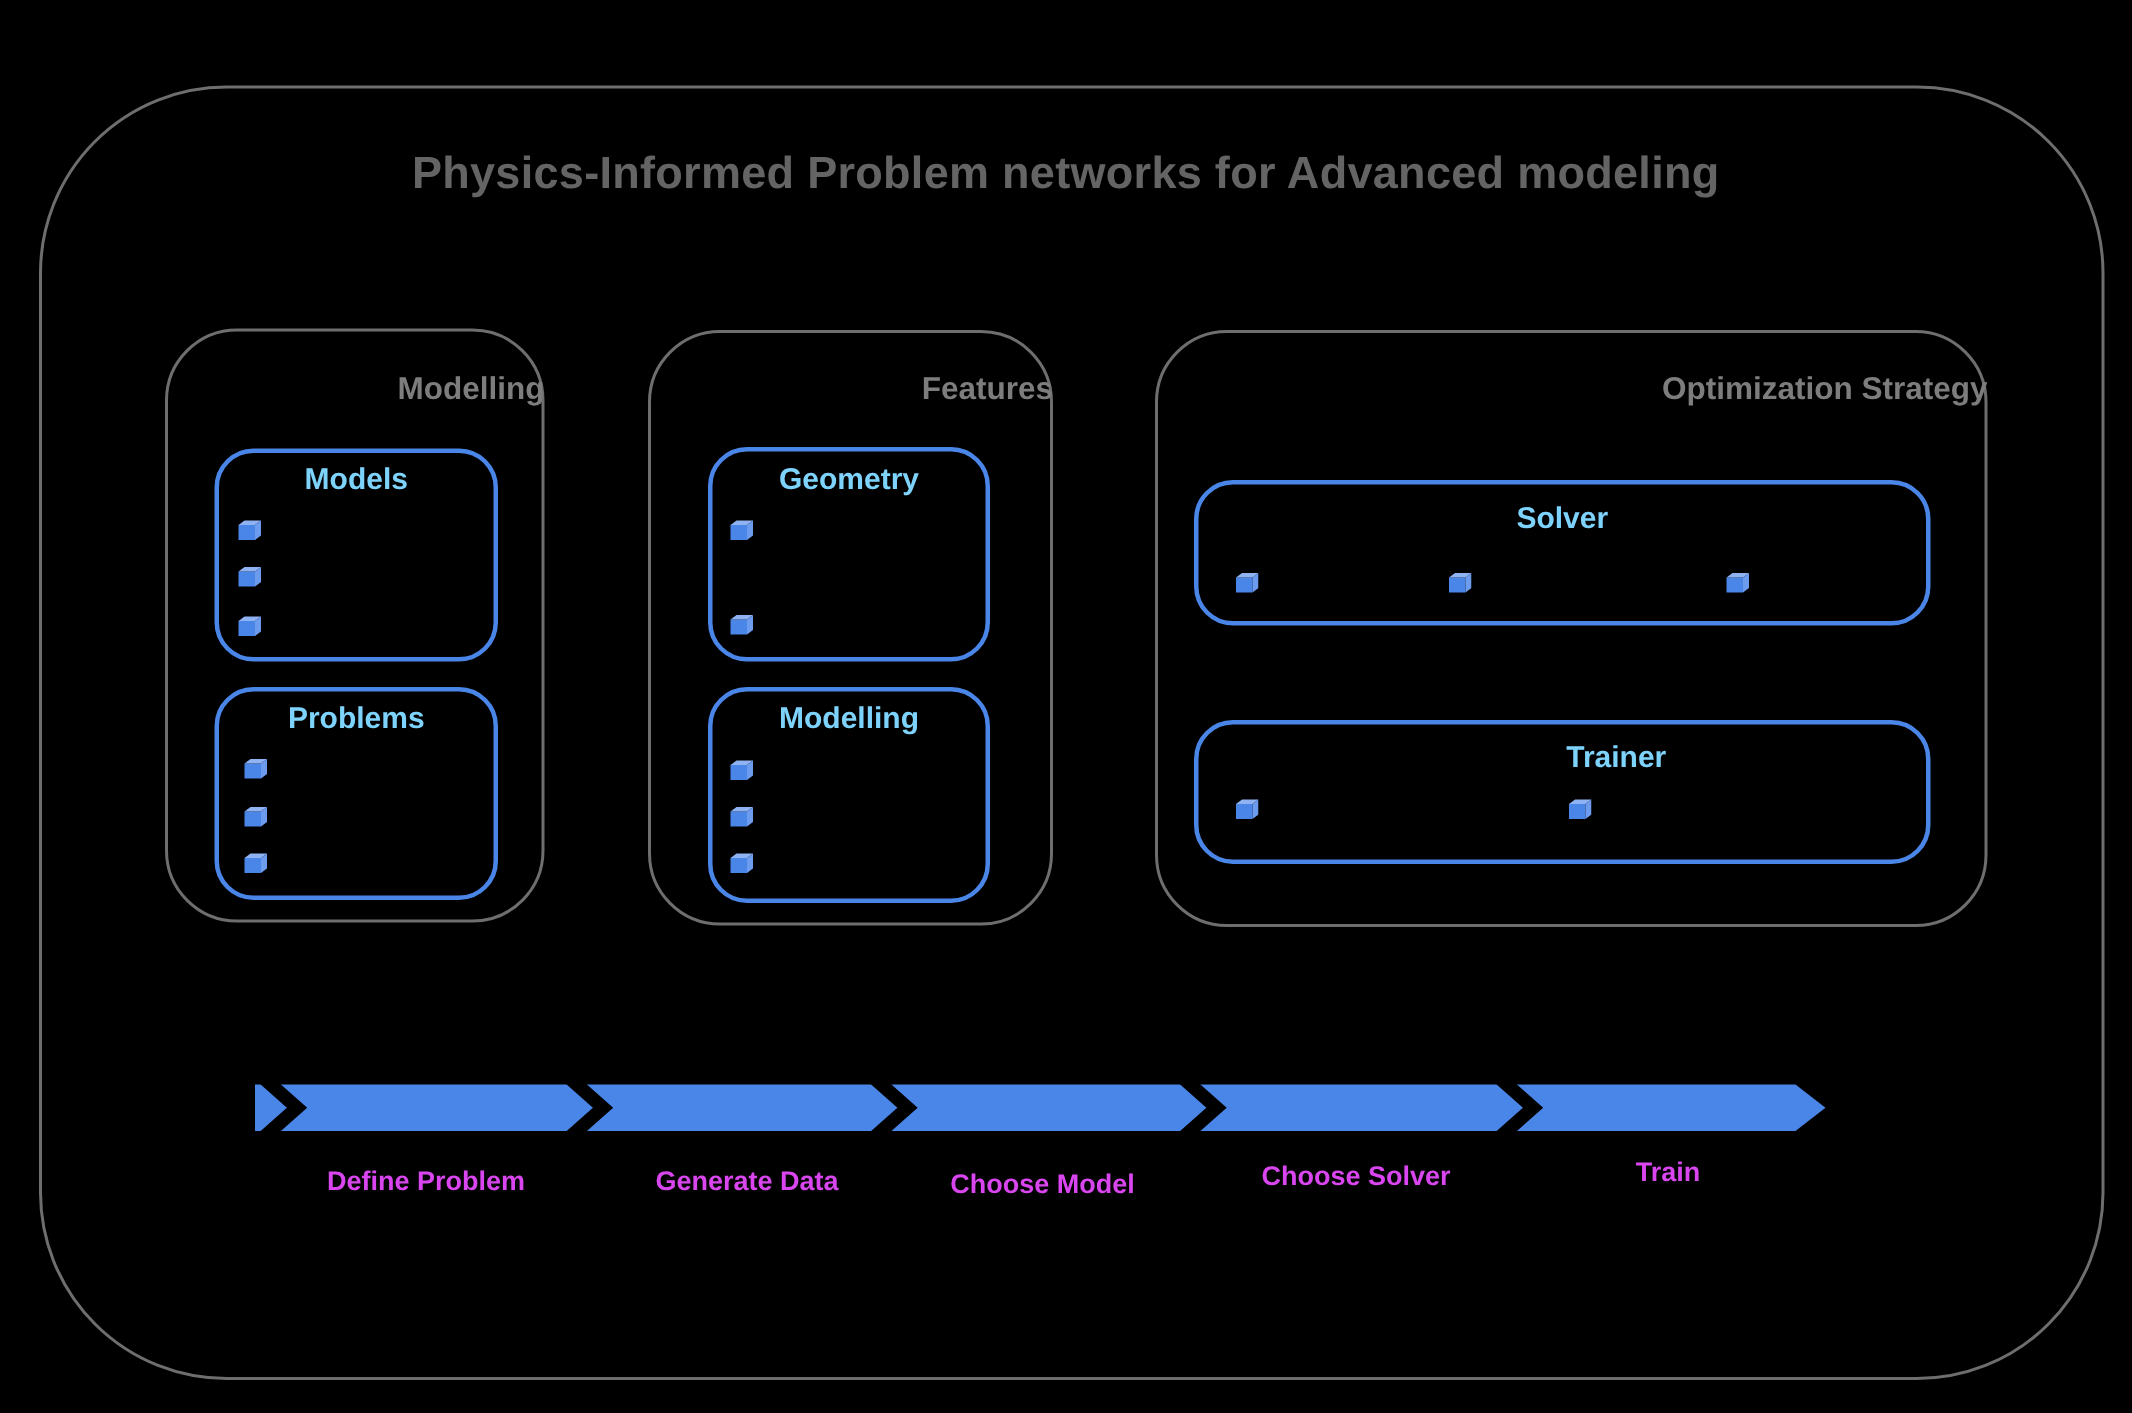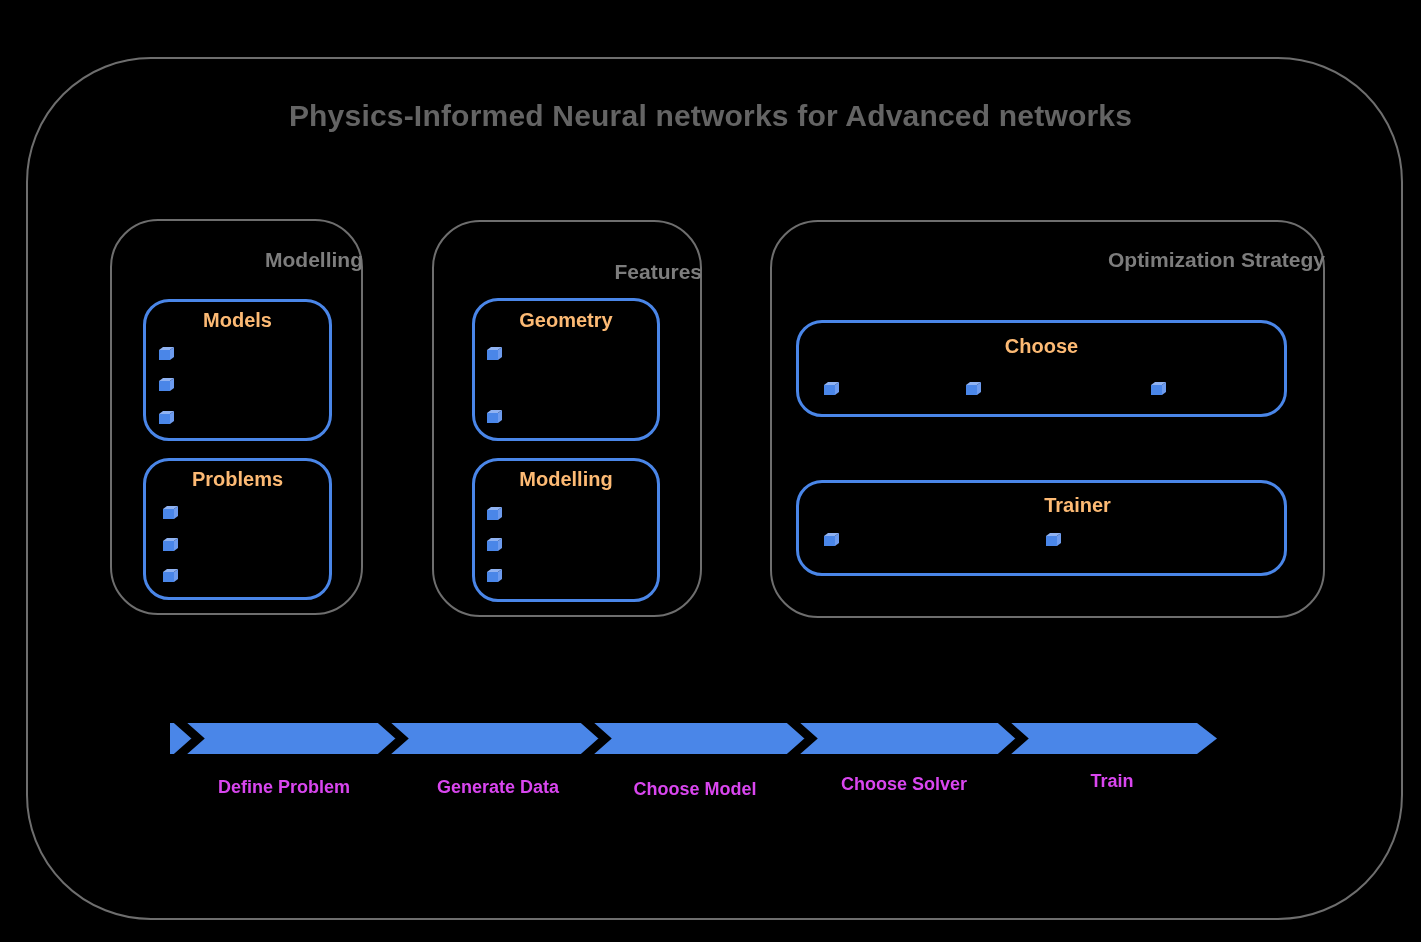--- a/index.html
+++ b/index.html
@@ -15,21 +15,21 @@
   .main-title{
     left:0;top:99px;width:1421px;text-align:center;
     font-size:30px;font-weight:bold;color:#646464;letter-spacing:.2px;
   }
   .group{border:2px solid #6e6e6e;border-radius:48px;}
   .group-title{
     font-size:21px;font-weight:bold;color:#7d7d7d;text-align:right;
   }
   .bluebox{border:3px solid #4a86e8;border-radius:26px;}
   .bluebox-title{
-    font-size:20px;font-weight:bold;color:#fdba74;text-align:center;
+    font-size:20px;font-weight:bold;color:#7dd3fc;text-align:center;
   }
   .cube{width:16px;height:15px;display:block;}
   .step-label{
     width:240px;margin-left:-120px;text-align:center;
     font-size:18px;font-weight:bold;color:#d946ef;white-space:nowrap;
   }
 </style>
 </head>
 <body>
 
@@ -40,21 +40,21 @@
       <polygon points="1,4 5,1 16,1 12,4" fill="#8fb2f2"></polygon>
       <polygon points="12,4 16,1 16,11 12,14" fill="#6d9bee"></polygon>
     </g>
   </defs>
 </svg>
 
 <div id="canvas">
 
   <div class="abs outer-frame"></div>
 
-  <div class="abs main-title">Physics-Informed Neural networks for Advanced networks</div>
+  <div class="abs main-title">Physics-Informed Problem networks for Advanced modeling</div>
 
   <div class="abs group" style="left:110px;top:219px;width:249px;height:392px;"></div>
   <div class="abs group-title" style="left:110px;top:248px;width:253px;">Modelling</div>
 
   <div class="abs bluebox" style="left:143px;top:299px;width:183px;height:136px;"></div>
   <div class="abs bluebox-title" style="left:143px;top:309px;width:189px;">Models</div>
   <svg class="abs cube" style="left:158px;top:346px;" viewBox="0 0 16 15">
       <use href="#cube-glyph"></use>
     </svg>
   <svg class="abs cube" style="left:158px;top:377px;" viewBox="0 0 16 15">
@@ -70,21 +70,21 @@
       <use href="#cube-glyph"></use>
     </svg>
   <svg class="abs cube" style="left:162px;top:537px;" viewBox="0 0 16 15">
       <use href="#cube-glyph"></use>
     </svg>
   <svg class="abs cube" style="left:162px;top:568px;" viewBox="0 0 16 15">
       <use href="#cube-glyph"></use>
     </svg>
 
   <div class="abs group" style="left:432px;top:220px;width:266px;height:393px;"></div>
-  <div class="abs group-title" style="left:432px;top:248px;width:270px;margin-top:12px;">Features</div>
+  <div class="abs group-title" style="left:432px;top:248px;width:270px;">Features</div>
 
   <div class="abs bluebox" style="left:472px;top:298px;width:182px;height:137px;"></div>
   <div class="abs bluebox-title" style="left:472px;top:309px;width:188px;">Geometry</div>
   <svg class="abs cube" style="left:486px;top:346px;" viewBox="0 0 16 15">
       <use href="#cube-glyph"></use>
     </svg>
   <svg class="abs cube" style="left:486px;top:409px;" viewBox="0 0 16 15">
       <use href="#cube-glyph"></use>
     </svg>
 
@@ -97,21 +97,21 @@
       <use href="#cube-glyph"></use>
     </svg>
   <svg class="abs cube" style="left:486px;top:568px;" viewBox="0 0 16 15">
       <use href="#cube-glyph"></use>
     </svg>
 
   <div class="abs group" style="left:770px;top:220px;width:551px;height:394px;"></div>
   <div class="abs group-title" style="left:770px;top:248px;width:555px;">Optimization Strategy</div>
 
   <div class="abs bluebox" style="left:796px;top:320px;width:485px;height:91px;"></div>
-  <div class="abs bluebox-title" style="left:796px;top:335px;width:491px;">Choose</div>
+  <div class="abs bluebox-title" style="left:796px;top:335px;width:491px;">Solver</div>
   <svg class="abs cube" style="left:823px;top:381px;" viewBox="0 0 16 15">
       <use href="#cube-glyph"></use>
     </svg>
   <svg class="abs cube" style="left:965px;top:381px;" viewBox="0 0 16 15">
       <use href="#cube-glyph"></use>
     </svg>
   <svg class="abs cube" style="left:1150px;top:381px;" viewBox="0 0 16 15">
       <use href="#cube-glyph"></use>
     </svg>
 

